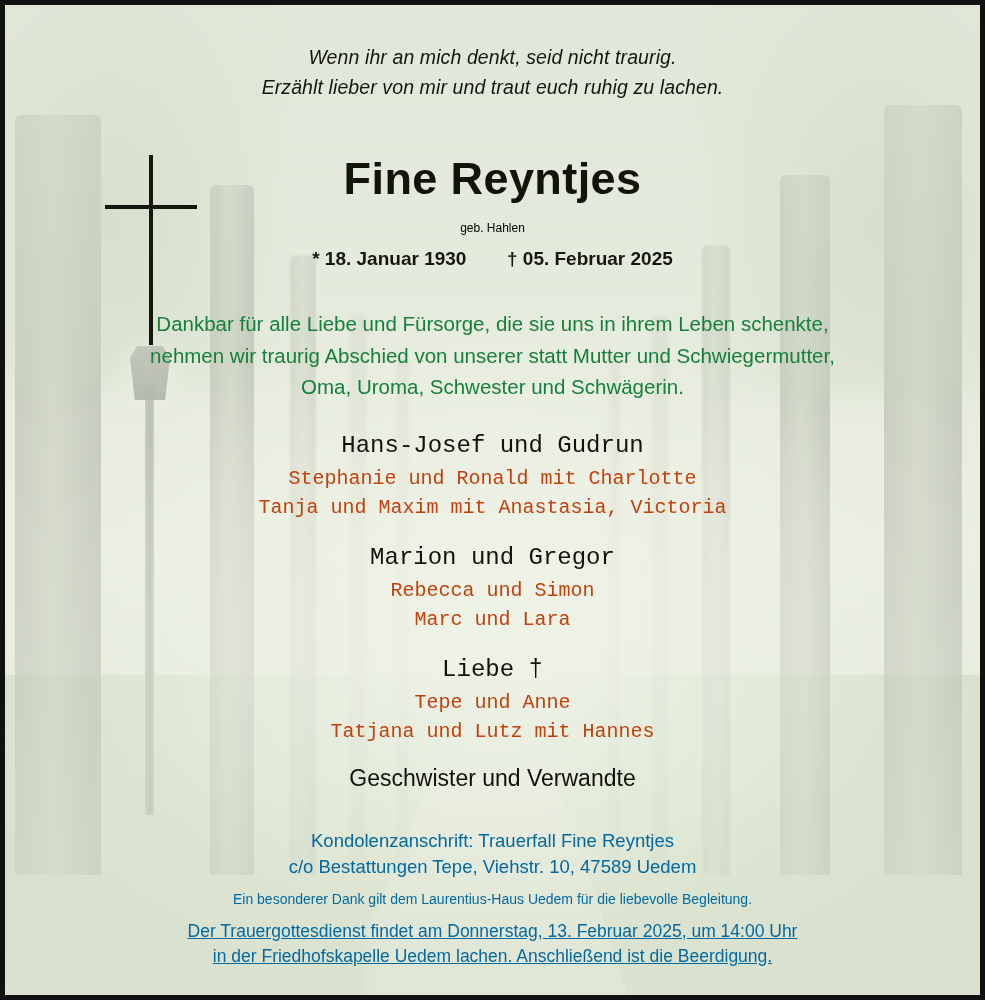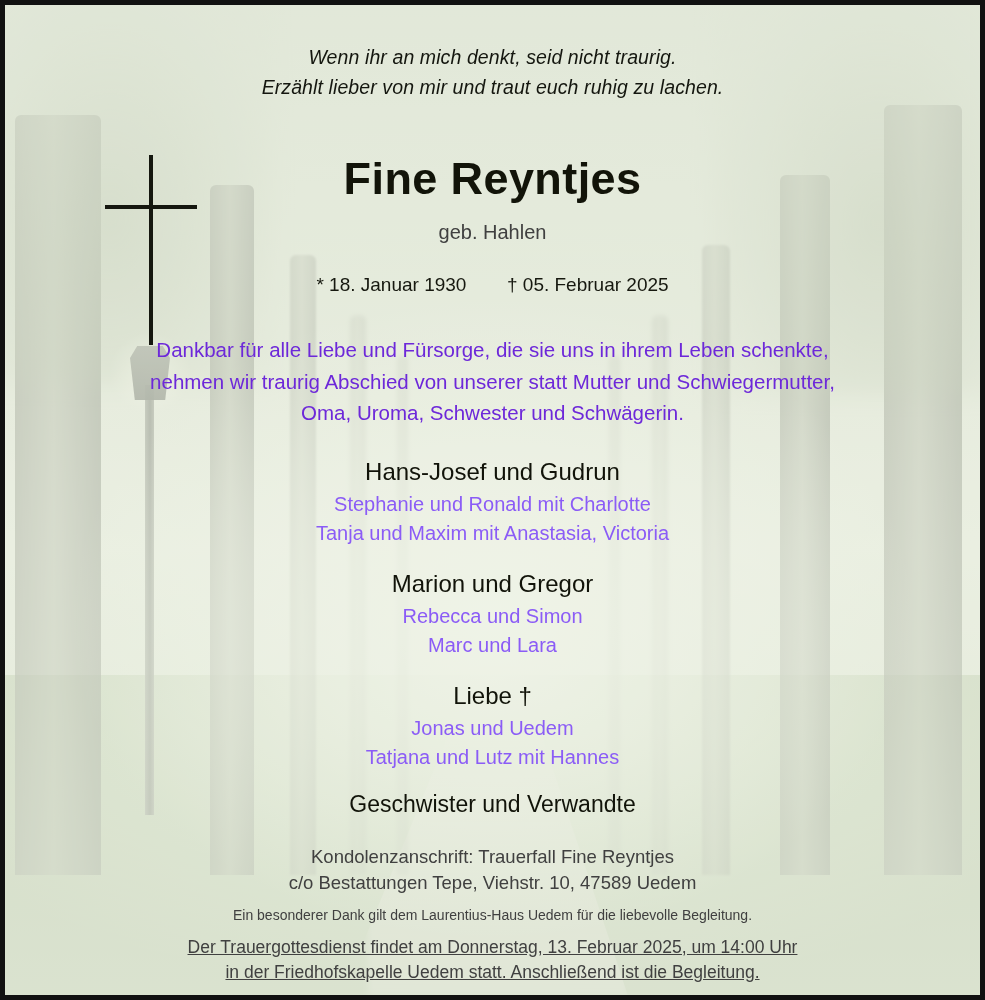--- a/index.html
+++ b/index.html
@@ -166,62 +166,63 @@
   .name {
     margin-top: 52px;
     font-size: 45px;
     line-height: 1.1;
     color: #121409;
     font-weight: 700;
     letter-spacing: 0.4px;
   }
   .maiden {
     margin-top: 17px;
-    font-size: 20px;
-    color: #404040;
+    font-size: 12px;
+    color: #000000;
   }
   .dates {
-    margin-top: 30px;
+    margin-top: 13px;
     font-size: 19px;
     color: #16180f;
+    font-weight: bold;
   }
   .dates .gap { display: inline-block; width: 30px; }
 
   .intro {
     margin-top: 38px;
     font-size: 20.5px;
     line-height: 1.55;
-    color: #6d28d9;
+    color: #15803d;
   }
   .intro div { white-space: nowrap; }
 
   .family { margin-top: 26px; }
-  .fam-group { margin-bottom: 18px; }
+  .fam-group { margin-bottom: 18px; font-family: Liberation Mono, monospace; }
   .fam-head {
     font-size: 24px;
     line-height: 1.45;
     color: #111309;
   }
   .fam-line {
     font-size: 20px;
     line-height: 1.48;
-    color: #8b5cf6;
+    color: #c2410c;
   }
 
   .relatives {
     margin-top: 12px;
     font-size: 23px;
     color: #111309;
   }
 
   .footer {
-    margin-top: 26px;
+    margin-top: 36px;
     font-size: 18.5px;
     line-height: 1.42;
-    color: #404040;
+    color: #0369a1;
   }
   .footer .note {
     margin-top: 8px;
     font-size: 14px;
     line-height: 1.45;
   }
   .footer .service {
     margin-top: 10px;
     font-size: 17.5px;
     line-height: 1.45;
@@ -297,29 +298,29 @@
       </div>
 
       <div class="fam-group">
         <div class="fam-head">Marion und Gregor</div>
         <div class="fam-line">Rebecca und Simon</div>
         <div class="fam-line">Marc und Lara</div>
       </div>
 
       <div class="fam-group">
         <div class="fam-head">Liebe †</div>
-        <div class="fam-line">Jonas und Uedem</div>
+        <div class="fam-line">Tepe und Anne</div>
         <div class="fam-line">Tatjana und Lutz mit Hannes</div>
       </div>
 
       <div class="relatives">Geschwister und Verwandte</div>
     </div>
 
     <div class="footer">
       <div>Kondolenzanschrift: Trauerfall Fine Reyntjes</div>
       <div>c/o Bestattungen Tepe, Viehstr. 10, 47589 Uedem</div>
       <div class="note">Ein besonderer Dank gilt dem Laurentius-Haus Uedem für die liebevolle Begleitung.</div>
       <div class="service">Der Trauergottesdienst findet am Donnerstag, 13. Februar 2025, um 14:00 Uhr</div>
-      <div class="service" style="margin-top:0">in der Friedhofskapelle Uedem statt. Anschließend ist die Begleitung.</div>
+      <div class="service" style="margin-top:0">in der Friedhofskapelle Uedem lachen. Anschließend ist die Beerdigung.</div>
     </div>
 
   </div>
 </div>
 
 </body></html>

